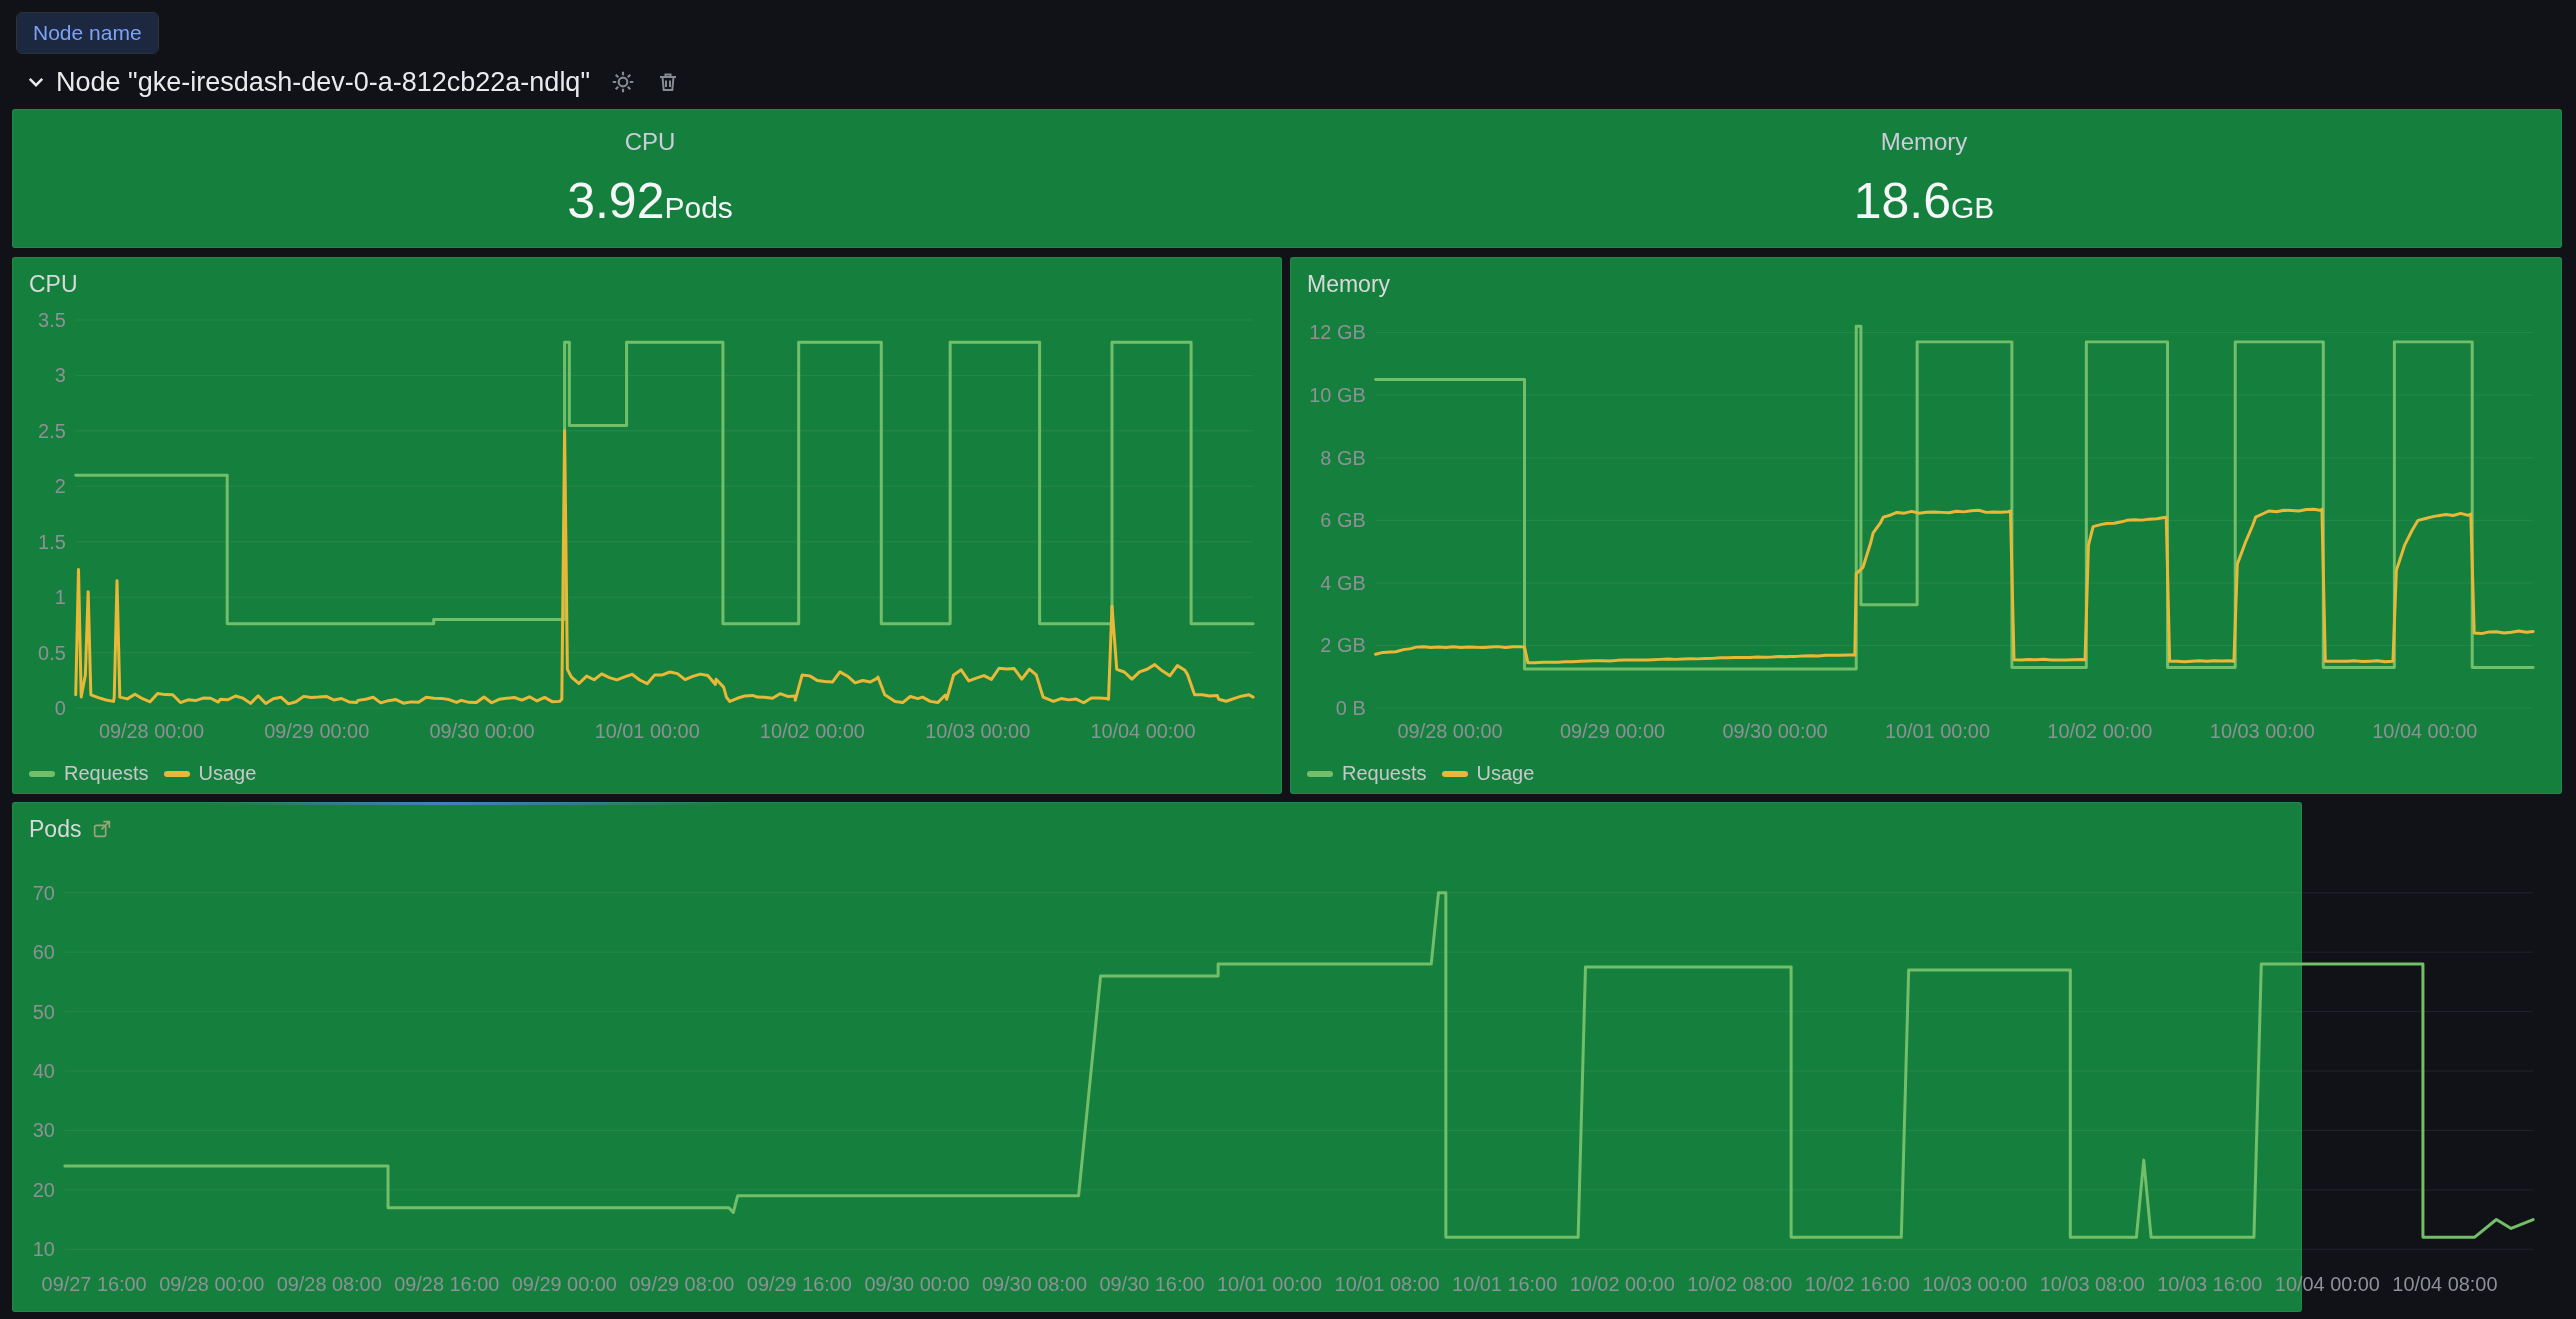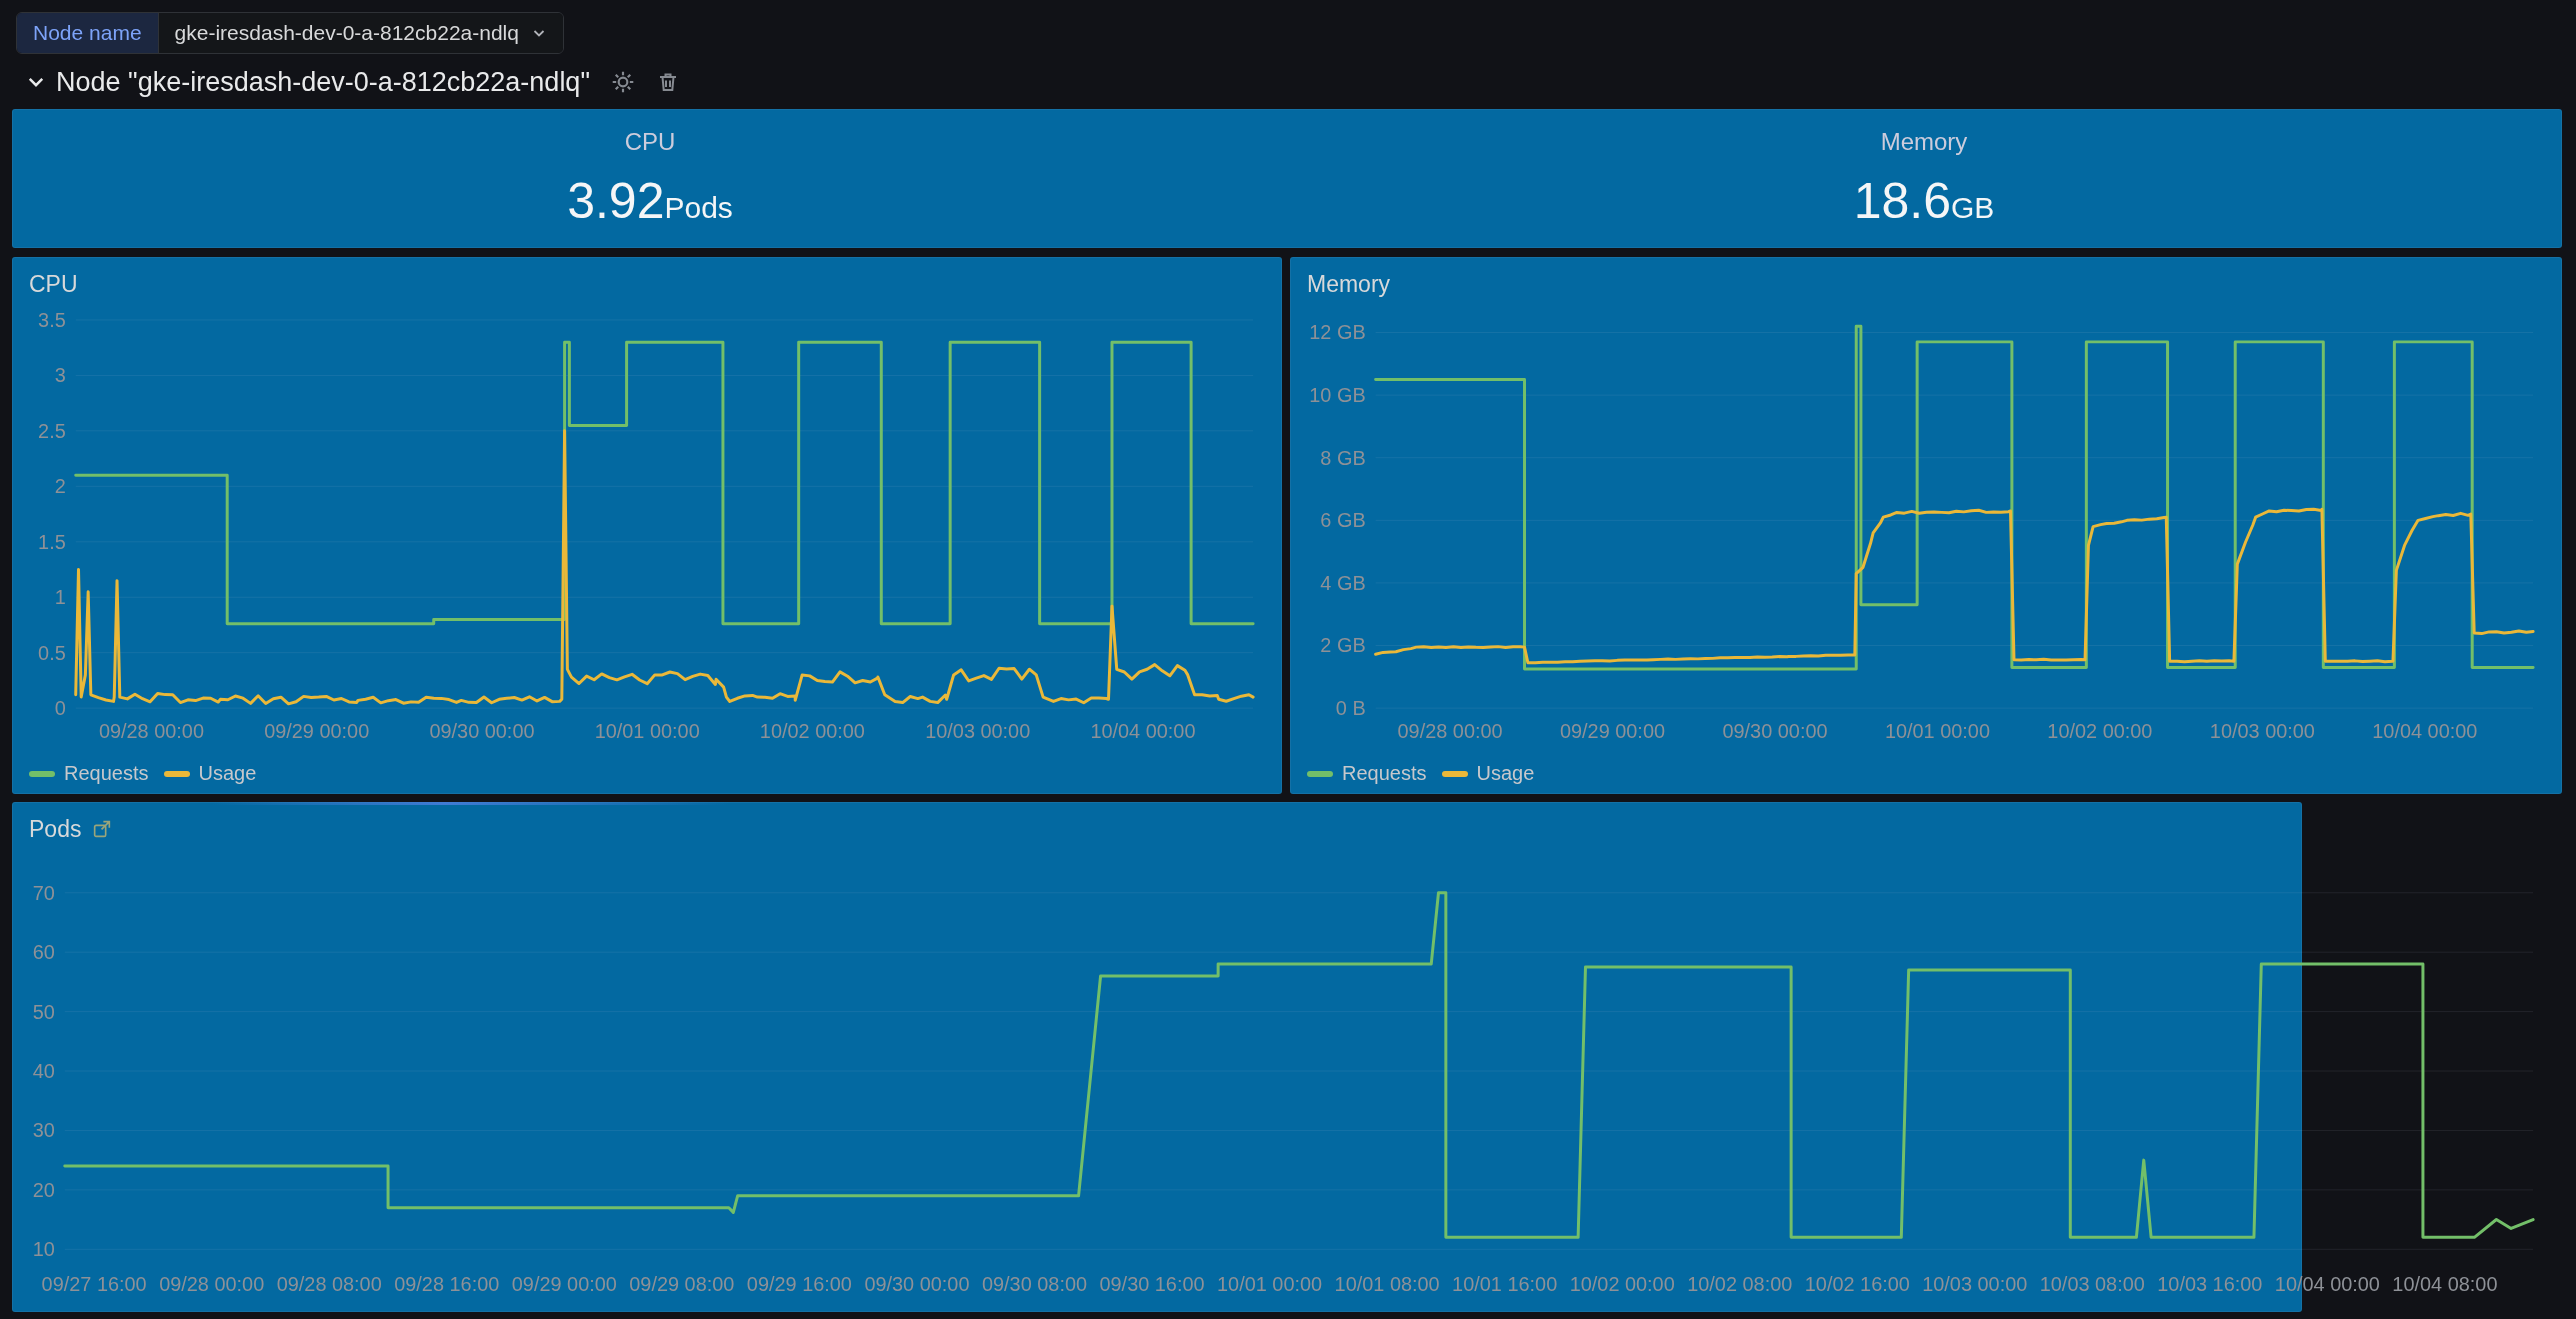--- a/index.html
+++ b/index.html
@@ -2,21 +2,21 @@
 <html><head>
 <meta charset="utf-8">
 <style>
   * { margin:0; padding:0; box-sizing:border-box; }
   html,body { background:#111217; }
   body {
     width:2576px; height:1320px; position:relative; overflow:hidden;
     font-family:"Liberation Sans", sans-serif; color:#d8d9da;
   }
   .panel {
-    position:absolute; background:#0369a1;
+    position:absolute; background:#15803d;
     border:1px solid rgba(204,204,220,0.09); border-radius:3px;
   }
   
   .submenu { position:absolute; left:16px; top:12px; height:42px; display:flex; align-items:center; }
   .var-group { display:flex; height:42px; border:1px solid #2f3237; border-radius:6px; overflow:hidden; }
   .var-label {
     display:flex; align-items:center; padding:0 16px; font-size:21px;
     background:#1c2740; color:#7da3f8; white-space:nowrap;
   }
   .var-value {
@@ -56,26 +56,20 @@
   svg text.tick { font-family:"Liberation Sans", sans-serif; font-size:20px; fill:#8e9197; }
 </style>
 </head>
 <body>
 
 <div>
 
   <div class="submenu">
     <div class="var-group">
       <span class="var-label">Node name</span>
-      <button class="var-value">
-        <span>gke-iresdash-dev-0-a-812cb22a-ndlq</span>
-        <svg width="16" height="16" viewBox="0 0 16 16">
-          <path d="M3.5 6l4.5 4.5L12.5 6" stroke="#b0b2b8" stroke-width="1.8" fill="none"></path>
-        </svg>
-      </button>
     </div>
   </div>
 
   <div class="row-header">
     <button class="row-toggle">
       <svg width="20" height="20" viewBox="0 0 16 16">
         <path d="M3 5.5l5 5 5-5" stroke="#e9eaeb" stroke-width="2" fill="none"></path>
       </svg>
       <span class="row-title">Node "gke-iresdash-dev-0-a-812cb22a-ndlq"</span>
     </button>

